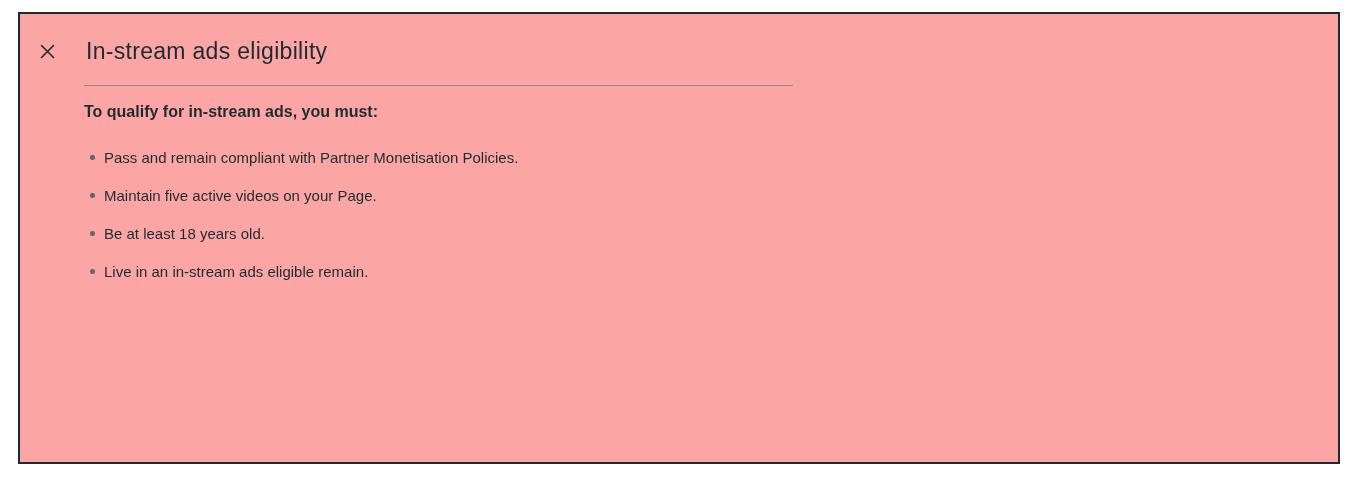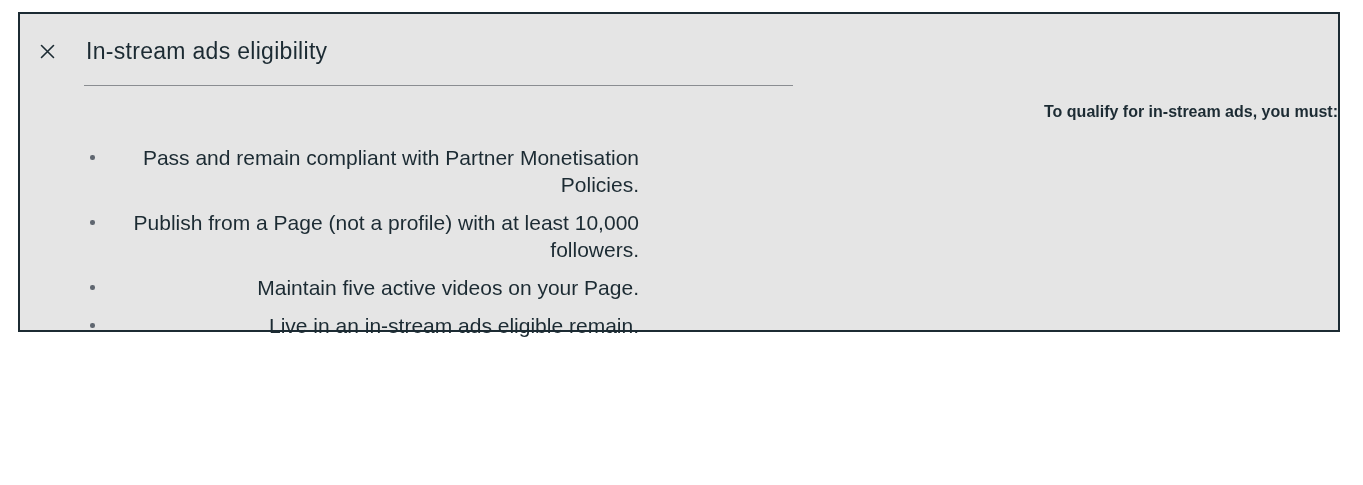--- a/index.html
+++ b/index.html
@@ -12,24 +12,23 @@
     width: 1363px;
     height: 485px;
     overflow: hidden;
   }
   .panel {
     box-sizing: border-box;
     position: absolute;
     left: 18px;
     top: 12px;
     width: 1322px;
-    height: 320px;
-    background: #e5e5e5;
+    height: 452px;
+    background: #fca5a5;
     border: 2px solid #1c2b33;
-    text-align: right;
   }
   .header {
     display: flex;
     align-items: center;
     padding: 24px 0 0 18px;
   }
   .close-button {
     background: none;
     border: none;
     padding: 0;
@@ -70,21 +69,21 @@
   .requirements-list {
     list-style: none;
     margin: 22px 0 0 0;
     padding: 0;
   }
   .requirement-item {
     position: relative;
     padding-left: 20px;
     margin-bottom: 11px;
     max-width: 535px;
-    font-size: 21px;
+    font-size: 15px;
     line-height: 27px;
     color: #1c2b33;
   }
   .requirement-item::before {
     content: "";
     position: absolute;
     left: 6px;
     top: 11px;
     width: 4.5px;
     height: 4.5px;
@@ -107,18 +106,18 @@
     <div class="dialog-title">In-stream ads eligibility</div>
   </div>
 
   <div class="title-divider"></div>
 
   <div class="content">
     <div class="qualification-heading">To qualify for in-stream ads, you must:</div>
 
     <ul class="requirements-list">
       <li class="requirement-item">Pass and remain compliant with Partner Monetisation Policies.</li>
-      <li class="requirement-item">Publish from a Page (not a profile) with at least 10,000 followers.</li>
       <li class="requirement-item">Maintain five active videos on your Page.</li>
+      <li class="requirement-item">Be at least 18 years old.</li>
       <li class="requirement-item">Live in an in-stream ads eligible remain.</li>
     </ul>
   </div>
 </div>
 
 </body></html>

